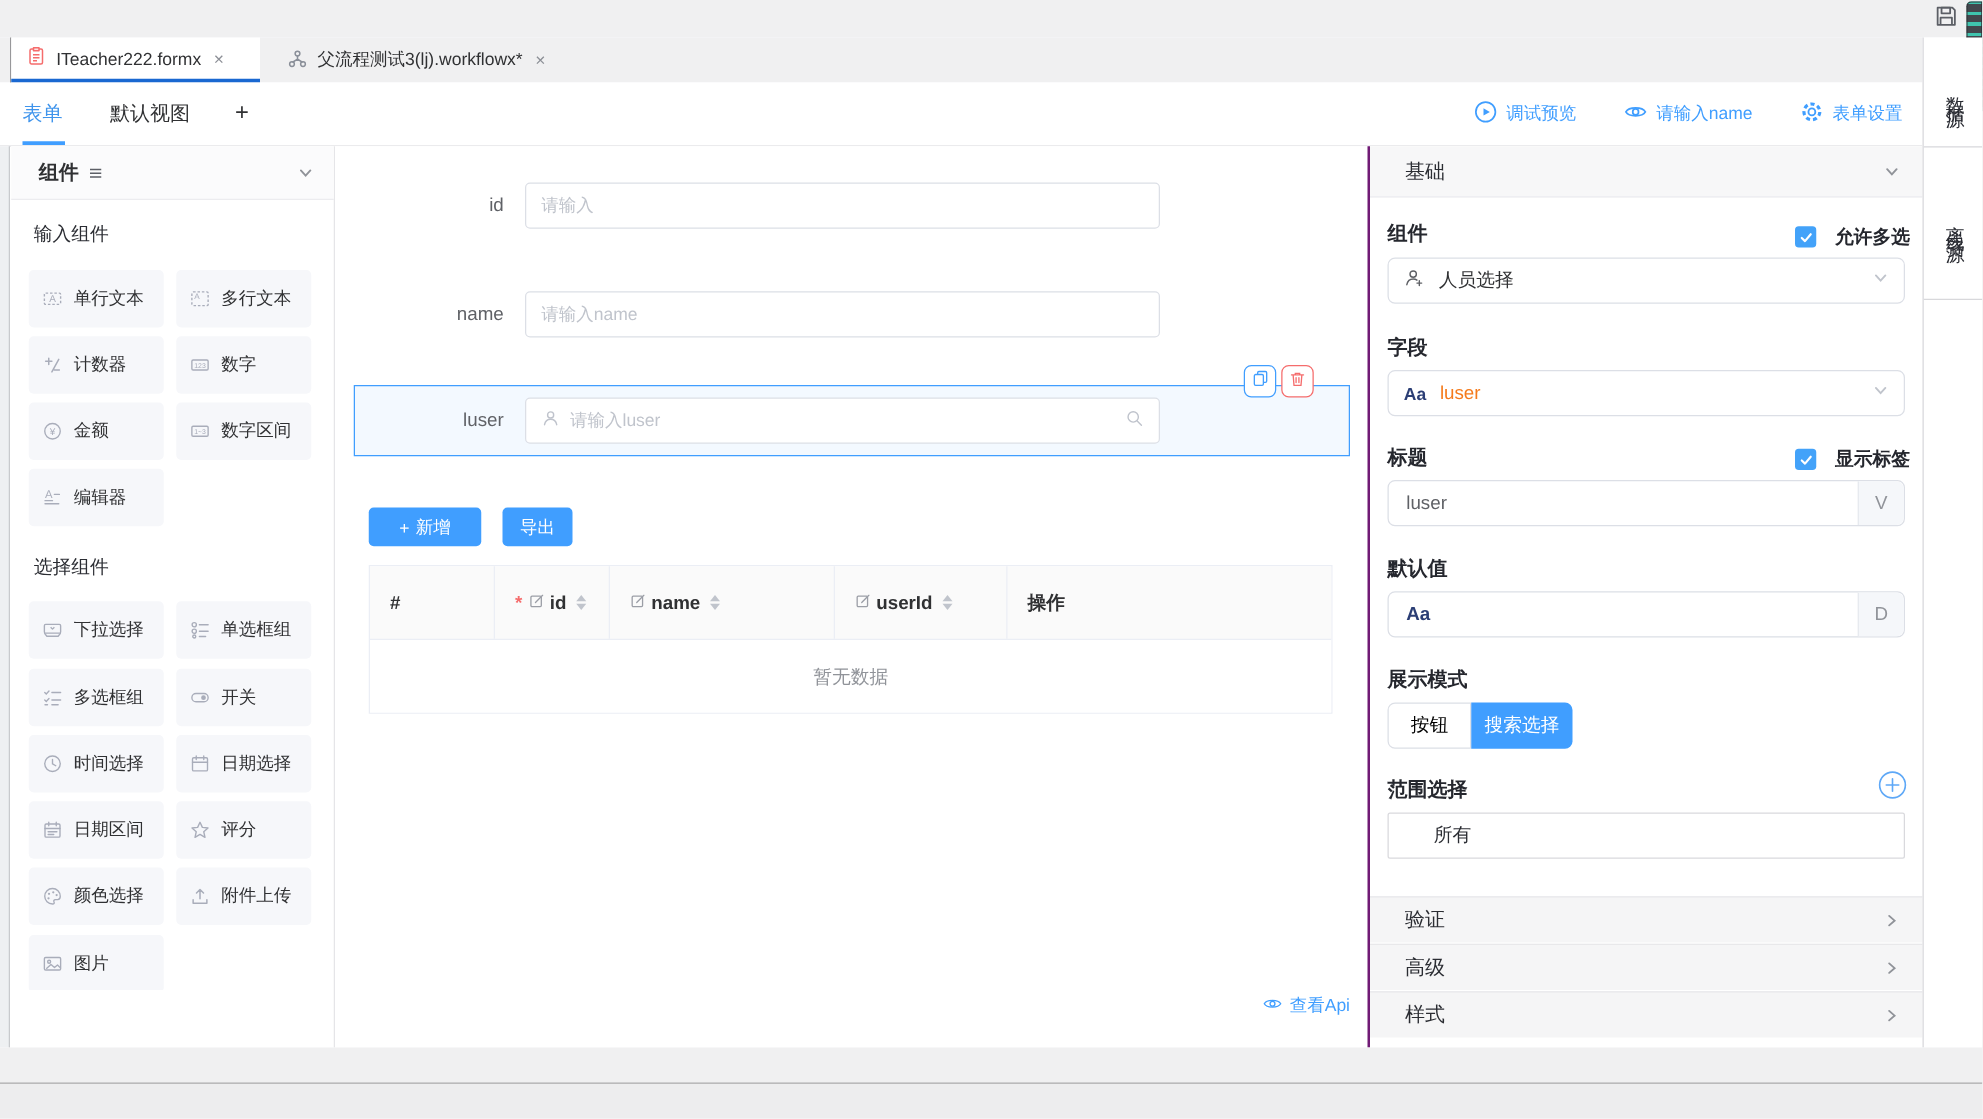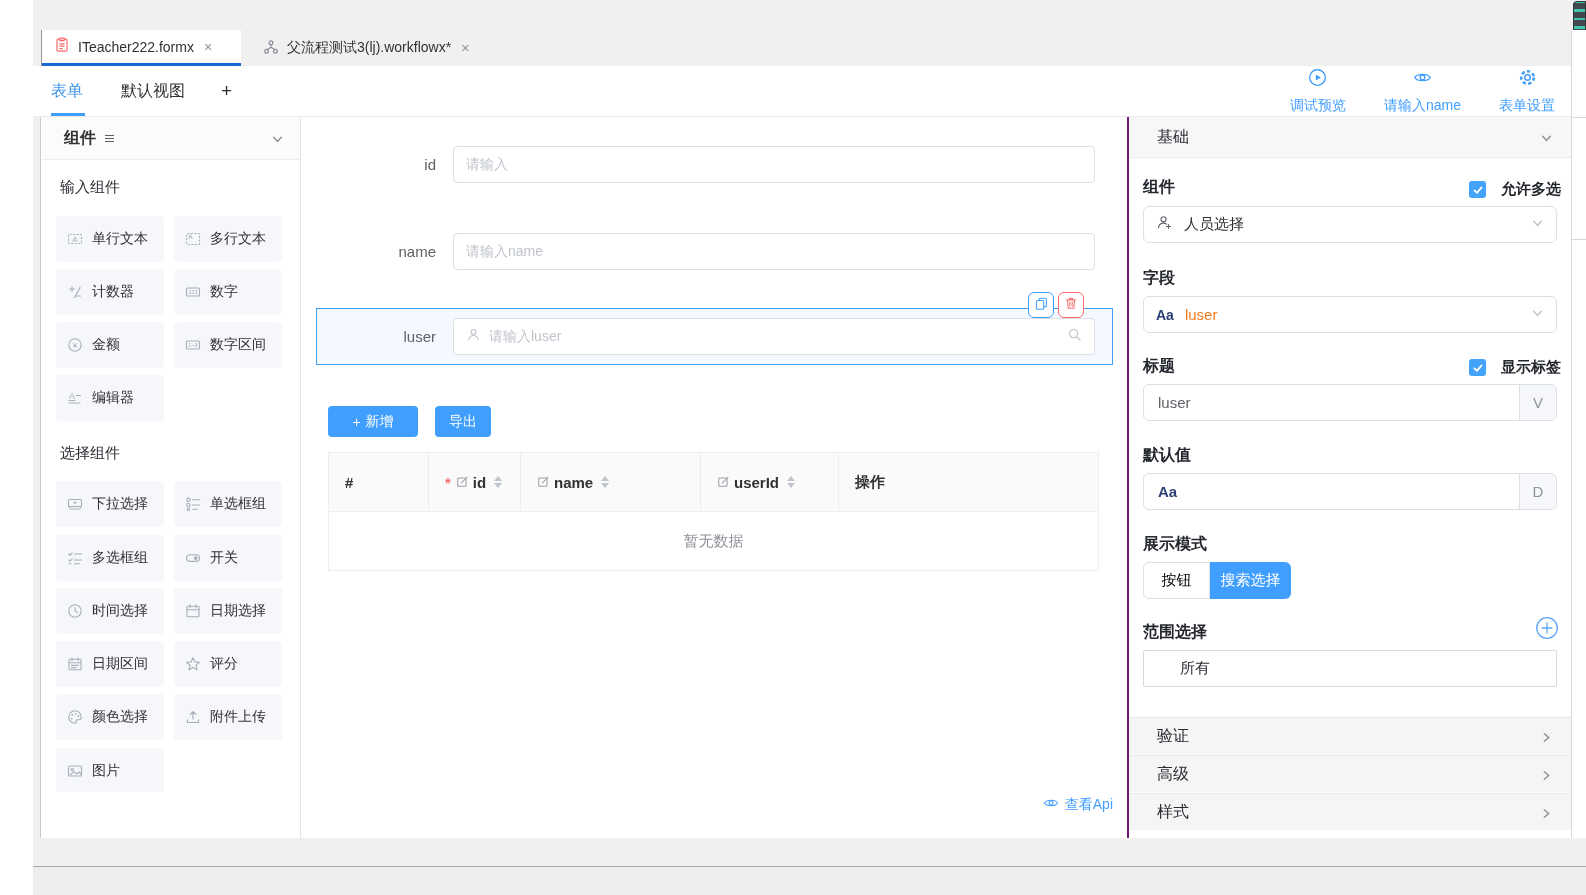--- a/index.html
+++ b/index.html
@@ -1,18 +1,18 @@
 <!DOCTYPE html>
 <html><head>
 <meta charset="utf-8">
 <style>
   html,body{margin:0;padding:0;background:#e9e9ea;}
   .app{position:relative;width:1586px;height:895px;background:#fff;overflow:hidden;
        font-family:"Liberation Sans","DejaVu Sans",sans-serif;color:#303133;}
-  .abs{position:absolute;margin-left:33px;}
+  .abs{position:absolute;}
   
   .top-strip{left:0;top:0;width:1586px;height:30px;background:#f0f0f1;}
   .save-btn{left:1546px;top:4px;width:22px;height:22px;display:flex;align-items:center;justify-content:center;}
   .corner-widget{right:0;top:1px;width:13px;height:88px;border-radius:4px 0 0 4px;
     background:repeating-linear-gradient(180deg,#3fc4ae 0 2.5px,#43474d 2.5px 8.5px) #43474d;
     box-shadow:0 0 0 1px #2f3237 inset;}
   
   .tab-bar{left:0;top:30px;width:1538px;height:36px;background:#f0f0f1;}
   .tab-edge{left:8px;top:30px;width:1px;height:87px;background:#97979a;}
   .ftab{position:absolute;top:0;height:36px;display:flex;align-items:center;gap:8px;padding:0 12px;box-sizing:border-box;font-size:14px;color:#303133;}
@@ -20,42 +20,42 @@
   .ftab.inactive{left:218px;}
   .tab-close{color:#8c8f96;font-size:14px;margin-left:2px;}
   
   .toolbar{left:0;top:66px;width:1538px;height:51px;background:#fff;border-bottom:1px solid #ebebed;box-sizing:border-box;}
   .tb-left{position:absolute;left:18px;top:0;height:50px;display:flex;align-items:center;}
   .tb-form{color:#3f94ec;font-size:16px;}
   .tb-underline{position:absolute;left:0;bottom:0;width:34px;height:3px;background:#409eff;}
   .tb-view{color:#303133;font-size:16px;margin-left:38px;}
   .tb-add{color:#303133;font-size:19px;margin-left:36px;}
   .tb-right{position:absolute;right:16px;top:0;height:50px;display:flex;align-items:center;gap:38px;}
-  .tb-act{display:flex;align-items:center;gap:7px;color:#409eff;font-size:14px;flex-direction:column;}
+  .tb-act{display:flex;align-items:center;gap:7px;color:#409eff;font-size:14px;}
   
   .gutter{left:0;top:117px;width:8px;height:721px;background:#eef0f2;border-right:1px solid #c8cacd;box-sizing:border-box;}
   
   .left-panel{left:9px;top:117px;width:259px;height:721px;background:#fff;border-right:1px solid #e5e5e8;box-sizing:border-box;}
   .lp-header{position:absolute;left:0;top:0;width:100%;height:43px;background:#fbfbfc;border-bottom:1px solid #ececef;box-sizing:border-box;display:flex;align-items:center;}
   .lp-title{font-size:16px;font-weight:700;margin-left:22px;}
   .lp-burger{margin-left:8px;display:flex;}
   .lp-chevron{position:absolute;right:16px;top:15px;}
   .lp-content{position:absolute;left:0;top:43px;width:100%;height:632px;overflow:hidden;}
   .sec-label{position:absolute;left:18px;font-size:15px;color:#2b2d33;}
   .tile{position:absolute;width:108px;height:46px;background:#f6f7fa;border-radius:4px;display:flex;align-items:center;gap:9px;padding-left:11px;box-sizing:border-box;cursor:grab;}
   .tile span.t-label{font-size:14px;color:#303133;white-space:nowrap;}
   .ticon{width:16px;height:16px;display:flex;flex:none;}
   .outline-bar{position:absolute;left:0;bottom:0;width:100%;height:46px;background:#f5f5f6;border-top:1px solid #e4e4e7;box-sizing:border-box;display:flex;align-items:center;}
   .outline-title{font-size:16px;font-weight:700;margin-left:22px;}
   .info-dot{width:15px;height:15px;border-radius:50%;background:#17181a;color:#fff;font:italic 700 10px "Liberation Serif",serif;display:flex;align-items:center;justify-content:center;margin-left:9px;}
   .outline-chev{position:absolute;right:16px;top:17px;}
   
   .canvas{left:268px;top:117px;width:828px;height:721px;background:#fff;border-right:2px solid #701a75;box-sizing:border-box;}
   .f-label{position:absolute;left:0;width:135px;text-align:right;font-size:15px;color:#5f6166;}
-  .f-input{position:absolute;left:152px;width:642px;height:37px;border:1px solid #dcdfe6;border-radius:4px;box-sizing:border-box;background:#fff;display:flex;align-items:center;padding:0 12px;gap:8px;}
+  .f-input{position:absolute;left:152px;width:508px;height:37px;border:1px solid #dcdfe6;border-radius:4px;box-sizing:border-box;background:#fff;display:flex;align-items:center;padding:0 12px;gap:8px;}
   .placeholder{color:#c0c4cc;font-size:14px;flex:1;}
   .sel-wrap{position:absolute;left:15px;top:191px;width:797px;height:57px;background:#f3f9ff;border:1px solid #409eff;box-sizing:border-box;}
   .mini-btn{position:absolute;width:26px;height:26px;border-radius:6px;background:#fff;display:flex;align-items:center;justify-content:center;box-sizing:border-box;cursor:pointer;}
   .copy-btn{left:727px;top:175px;border:1px solid #409eff;}
   .del-btn{left:757px;top:175px;border:1px solid #f56c6c;}
   .btn{position:absolute;height:31px;background:#409eff;color:#fff;border-radius:4px;font-size:14px;display:flex;align-items:center;justify-content:center;gap:5px;cursor:pointer;}
   .btn-add{left:27px;top:289px;width:90px;}
   .btn-export{left:134px;top:289px;width:56px;}
   .grid{position:absolute;left:27px;top:335px;width:771px;border:1px solid #ebeef5;box-sizing:border-box;}
   .grid-head{display:flex;height:58px;background:#fafafa;border-bottom:1px solid #ebeef5;}

